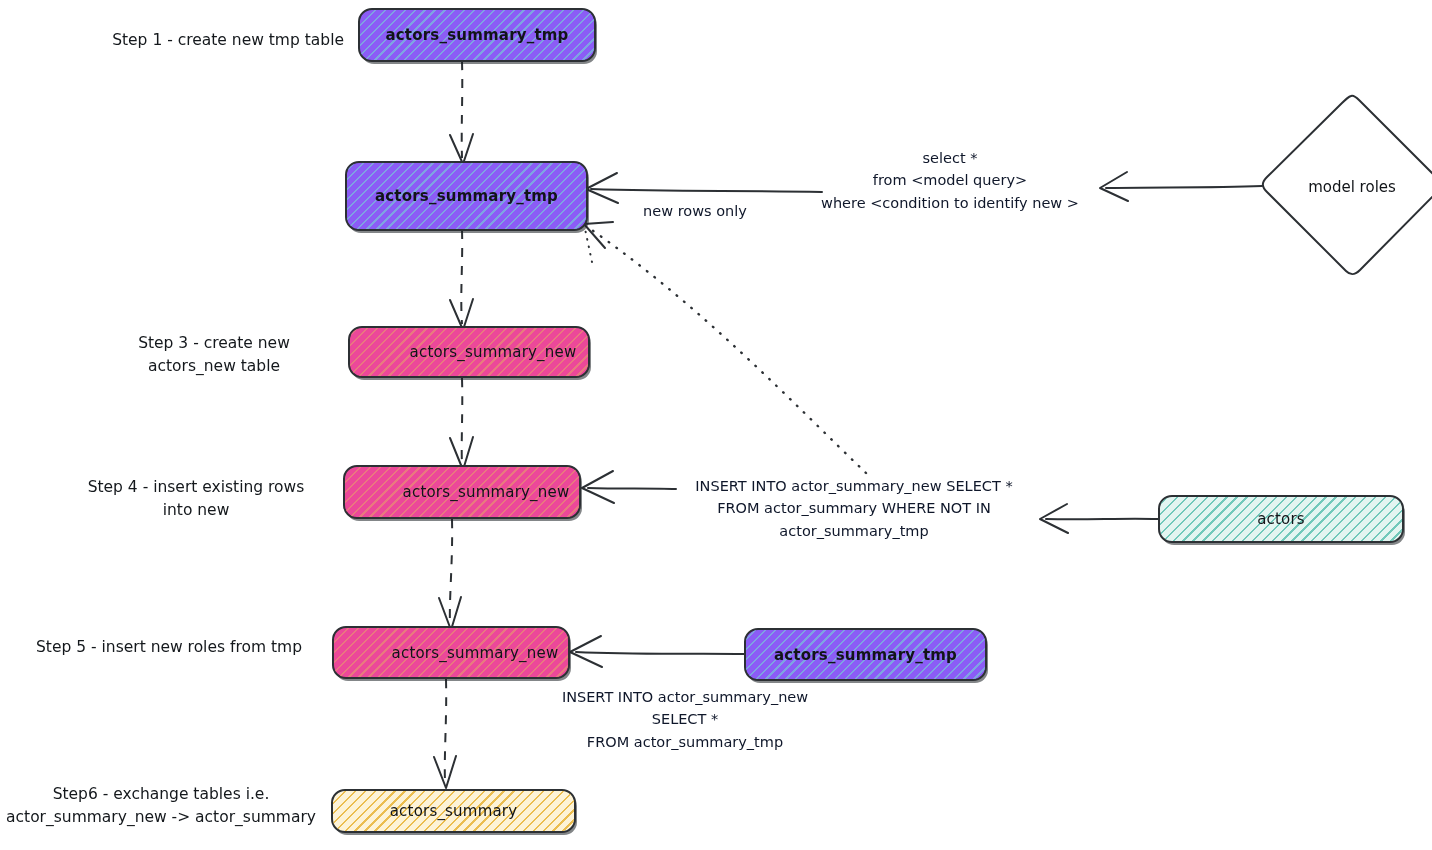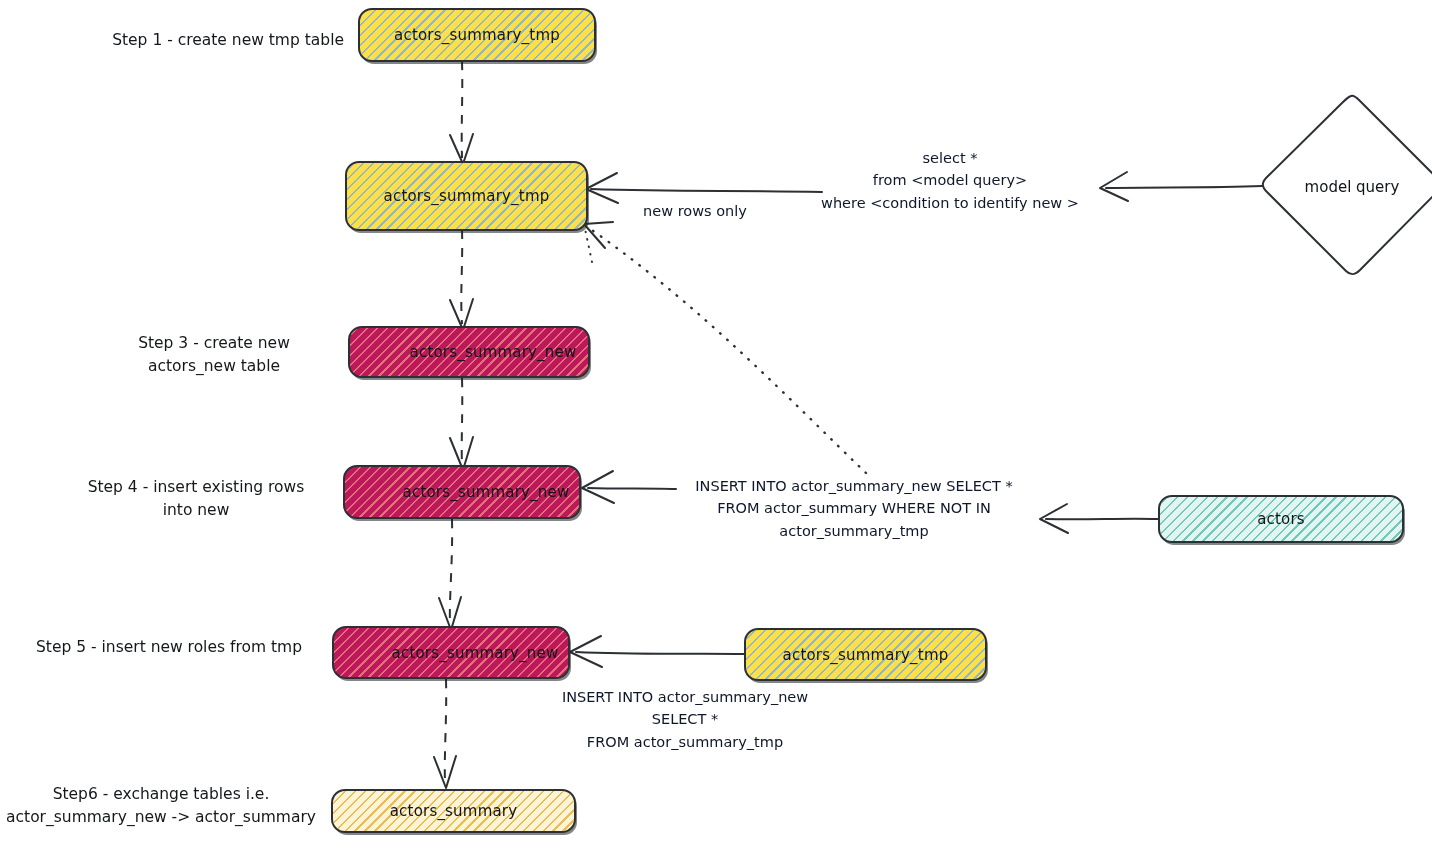--- a/index.html
+++ b/index.html
@@ -43,30 +43,30 @@
     z-index: 2;
     white-space: nowrap;
   }
   .node::before {
     content: "";
     position: absolute;
     left: 0; top: 0; right: 0; bottom: 0;
     border-radius: 12px;
     z-index: 1;
   }
-  .node.blue { background: #fde047; }
+  .node.blue { background: #8b5cf6; font-weight: bold; }
   .node.blue::before {
     background: repeating-linear-gradient(
       -45deg,
       rgba(124,176,222,0.85) 0px,
       rgba(124,176,222,0.85) 1.6px,
       rgba(255,255,255,0) 1.6px,
       rgba(255,255,255,0) 7px);
   }
-  .node.pink { background: #be185d; padding-left: 48px; }
+  .node.pink { background: #ec4899; padding-left: 48px; }
   .node.pink::before {
     background: repeating-linear-gradient(
       -45deg,
       rgba(232,130,122,0.85) 0px,
       rgba(232,130,122,0.85) 1.6px,
       rgba(255,255,255,0) 1.6px,
       rgba(255,255,255,0) 7px);
   }
   .node.green { background: #e3f5f1; }
   .node.green::before {
@@ -218,21 +218,21 @@
   </div>
 
   <div class="node blue" style="left:744px; top:628px; width:243px; height:53px;">
     <span class="node-label">actors_summary_tmp</span>
   </div>
 
   <div class="diamond" style="left:1256px; top:91px; width:192px; height:192px;">
     <svg width="192" height="192" viewBox="0 0 192 192">
       <path d="M95,5 C97,4 100,6 103,9 L176,82 C184,90 186,94 183,99 L104,179 C99,184 95,185 90,180 L11,101 C5,95 6,91 11,86 L86,12 C89,9 92,6 95,5 Z" fill="#ffffff" stroke="#2c3034" stroke-width="2" stroke-linejoin="round"></path>
     </svg>
-    <span class="diamond-label">model query</span>
+    <span class="diamond-label">model roles</span>
   </div>
 
   <div class="caption right" style="left:60px; top:29px; width:284px;">Step 1 - create new tmp table</div>
 
 
   <div class="caption center" style="left:92px; top:332px; width:244px;">Step 3 - create new
 actors_new table</div>
 
   <div class="caption center" style="left:58px; top:476px; width:276px;">Step 4 - insert existing rows
 into new</div>

